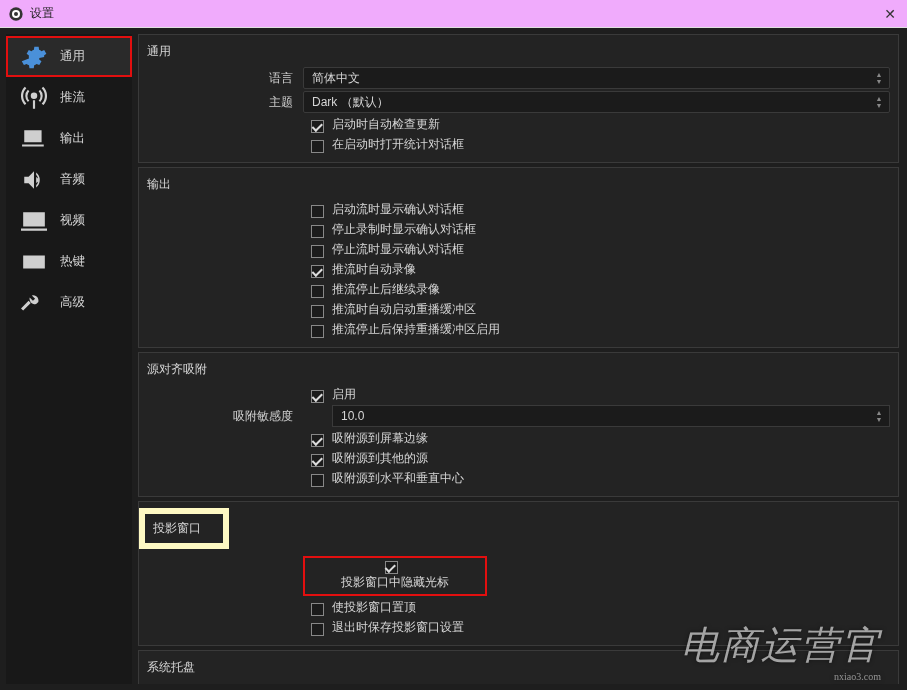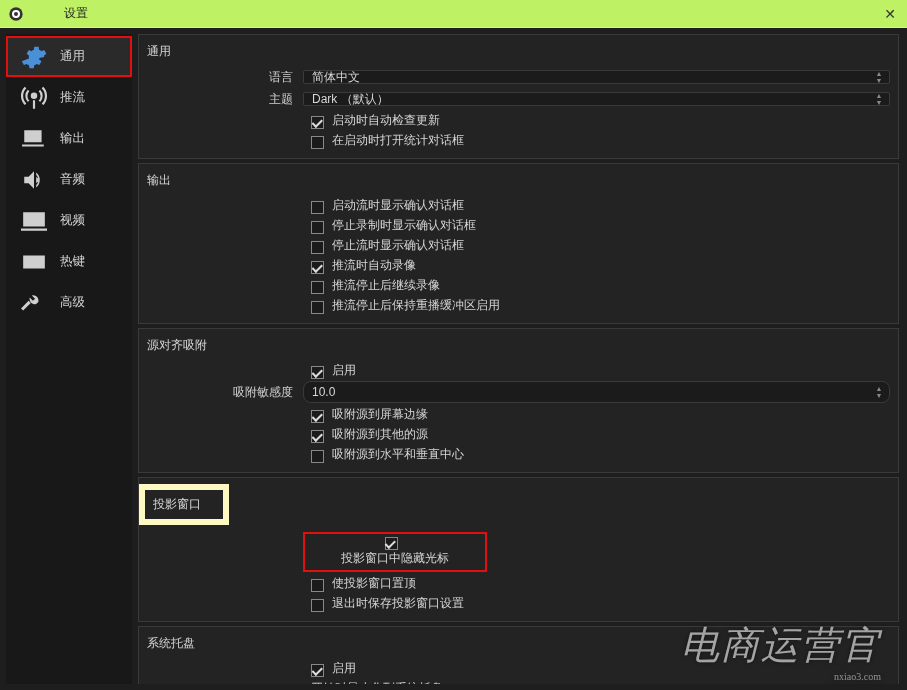--- a/index.html
+++ b/index.html
@@ -8,28 +8,27 @@
     height: 690px;
     background: #ffffff;
     font-family: "Microsoft YaHei", "SimSun", Arial, sans-serif;
     font-size: 12px;
     color: #dcdcdc;
     overflow: hidden;
     position: relative;
   }
   .titlebar {
     height: 28px;
-    background: #bef264;
+    background: #f0abfc;
     color: #333;
     display: flex;
     align-items: center;
     padding: 12px 8px;
     font-size: 12px;
     border-bottom: 1px solid #e0e0e0;
-    gap: 34px;
   }
   .titlebar .app-icon {
     width: 16px; height: 16px;
     margin-right: 6px;
   }
   .titlebar .title { flex: 1; color:#222; }
   .titlebar .close {
     width: 18px; height: 18px;
     display:flex; align-items:center; justify-content:center;
     color:#333; font-size:14px; cursor:pointer;
@@ -112,21 +111,21 @@
   .control-col {
     flex: 1;
     display: flex;
     align-items: center;
   }
   .combo {
     flex: 1;
     background: #1b1b1b;
     border: 1px solid #3a3a3a;
     color: #d6d6d6;
-    height: 14px;
+    height: 22px;
     padding: 2px 24px 2px 8px;
     font-size: 12px;
     position: relative;
     border-radius: 2px;
     display:flex; align-items:center;
   }
   .combo .spin {
     position:absolute; right:2px; top:1px; bottom:1px; width:16px;
     display:flex; flex-direction:column; justify-content:center; align-items:center;
     color:#888;
@@ -134,22 +133,22 @@
   .combo .spin .up, .combo .spin .down { font-size:7px; line-height:7px; }
   .spinbox {
     flex:1;
     background:#1b1b1b;
     border:1px solid #3a3a3a;
     color:#d6d6d6;
     height:22px;
     padding:2px 24px 2px 8px;
     font-size:12px;
     position:relative;
-    border-radius:8px;
-    display:flex; align-items:center;
+    border-radius:0;
+    display:flex; align-items:center;margin-left:29px;
   }
   .spinbox .spin {
     position:absolute; right:2px; top:1px; bottom:1px; width:16px;
     display:flex; flex-direction:column; justify-content:center; align-items:center;
     color:#888;
   }
   .spinbox .spin .up, .spinbox .spin .down { font-size:7px; line-height:7px; }
   .check-row {
     display:flex;
     align-items:flex-end;
@@ -335,20 +334,25 @@
             <span class="check-label">推流时自动录像</span>
           </div>
         <div class="check-row">
             <div class="spacer"></div>
             <div class="check"></div>
             <span class="check-label">推流停止后继续录像</span>
           </div>
         <div class="check-row">
             <div class="spacer"></div>
             <div class="check"></div>
+            <span class="check-label">推流时自动启动重播缓冲区</span>
+          </div>
+        <div class="check-row">
+            <div class="spacer"></div>
+            <div class="check"></div>
             <span class="check-label">推流停止后保持重播缓冲区启用</span>
           </div>
       </div>
 
       <div class="section">
         <div class="section-header">源对齐吸附</div>
         <div class="check-row">
             <div class="spacer"></div>
             <div class="check checked"></div>
             <span class="check-label">启用</span>

